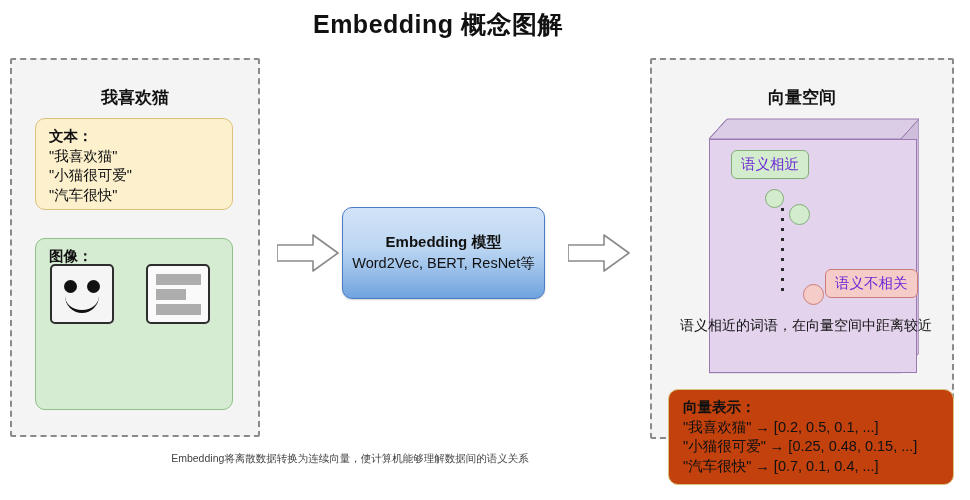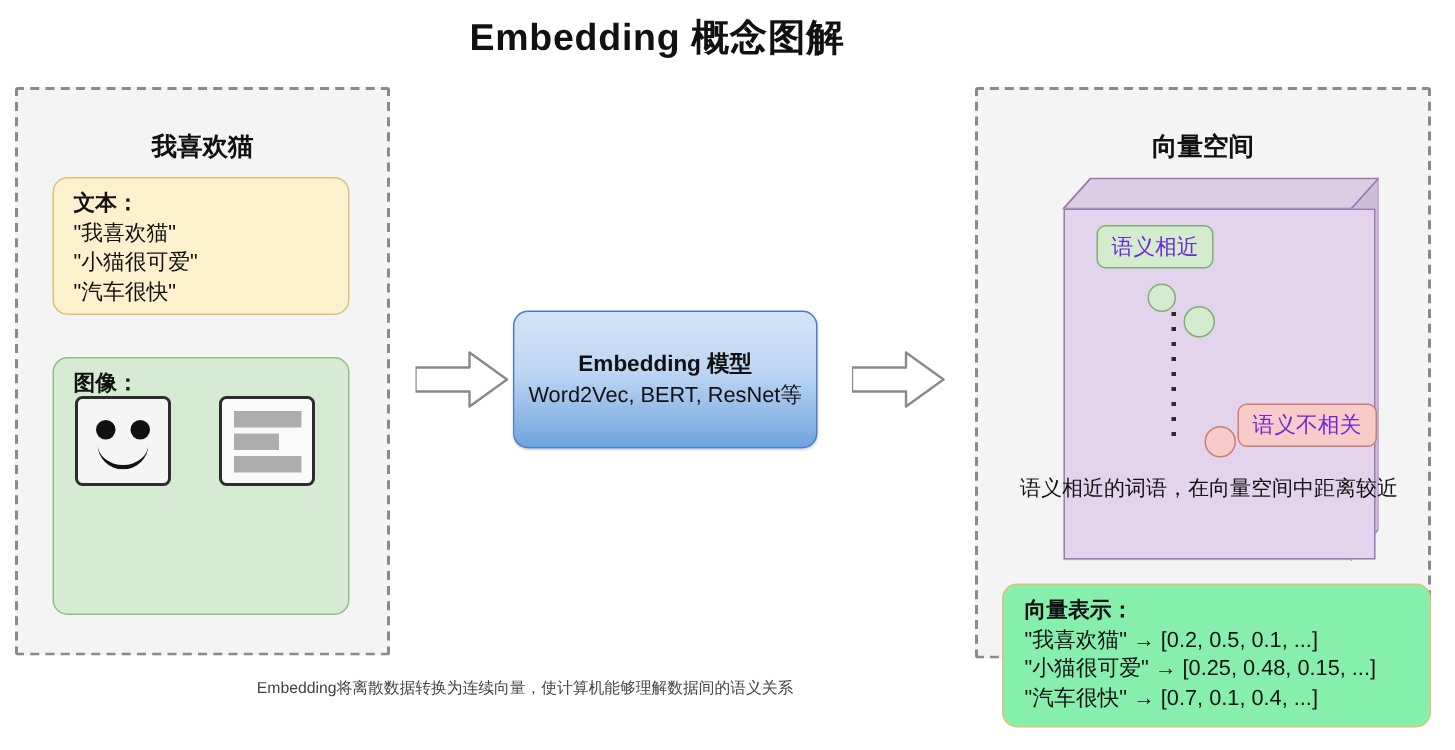--- a/index.html
+++ b/index.html
@@ -62,21 +62,21 @@
     border: 1px solid #d9c27a;
   }
   #image-card {
     left: 35px; top: 238px; width: 198px; height: 172px;
     background: #d6ecd2;
     border: 1px solid #8fbf87;
     padding-left: 12px;
   }
   #vector-card {
     left: 668px; top: 389px; width: 286px; height: 96px;
-    background: #86efac;
+    background: #c2410c;
     border: 1px solid #d9c27a;
   }
 
   .card-heading {
     font-size: 14.5px;
     font-weight: bold;
     color: #111111;
     line-height: 1.35;
   }
   .card-line {

